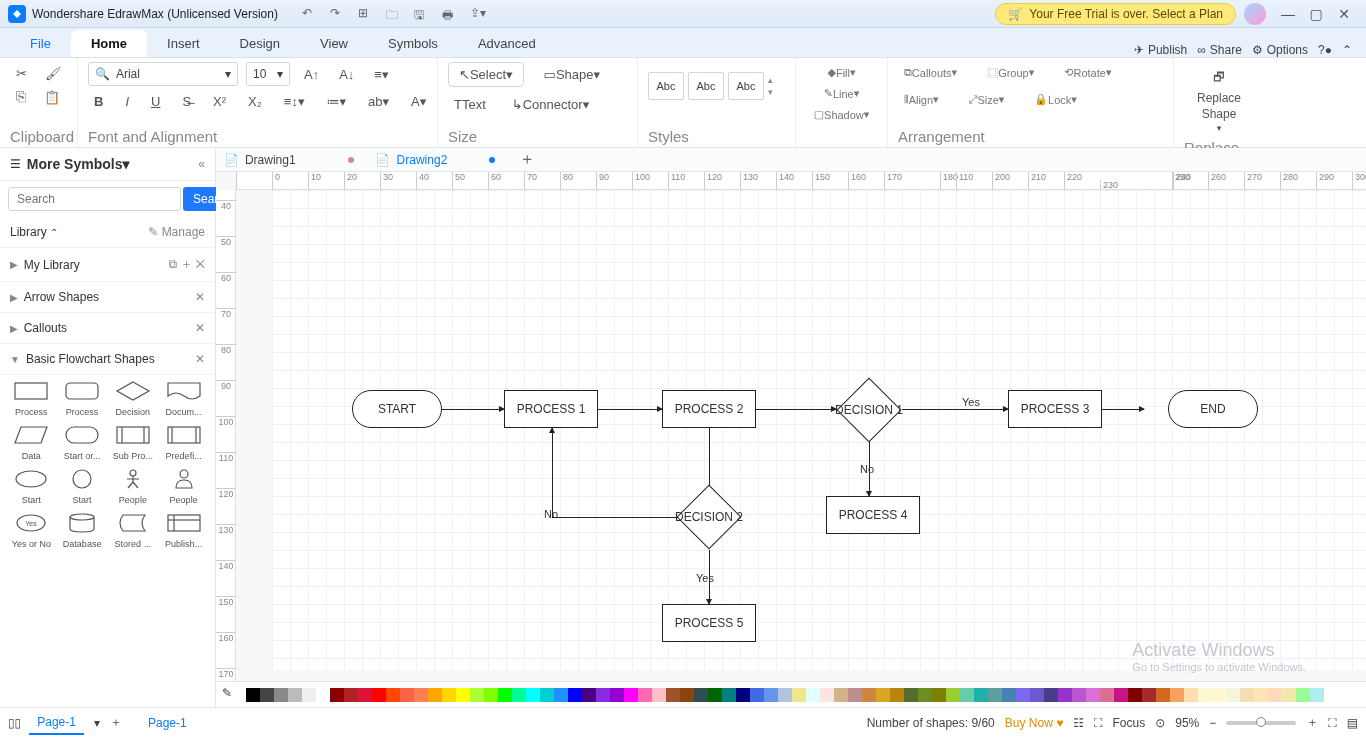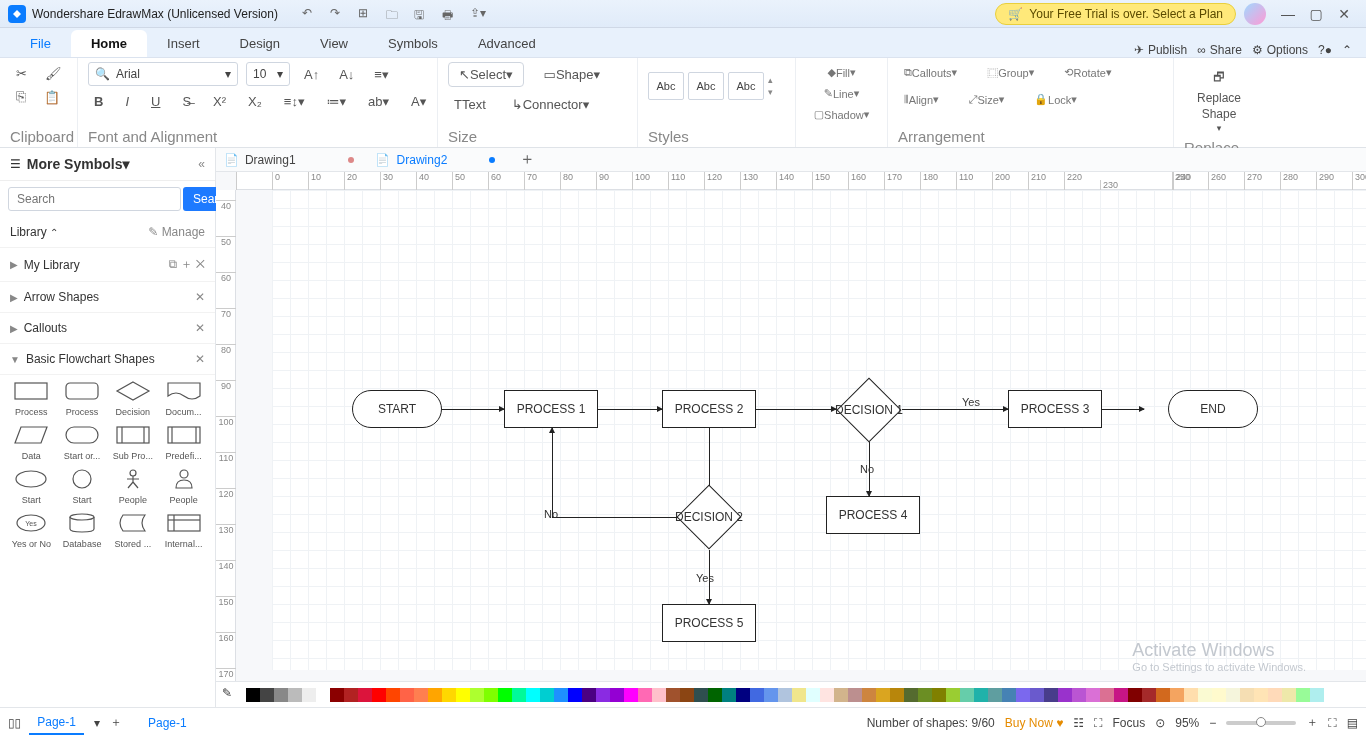--- a/index.html
+++ b/index.html
@@ -403,21 +403,21 @@
         <div class="slbl">Stored ...</div>
       </div>
     <div class="shape-cell">
         <div class="sic">
           <svg viewBox="0 0 36 22">
             <rect x="2" y="3" width="32" height="16"></rect>
             <line x1="2" y1="8" x2="34" y2="8"></line>
             <line x1="8" y1="3" x2="8" y2="19"></line>
           </svg>
         </div>
-        <div class="slbl">Internal...</div>
+        <div class="slbl">Publish...</div>
       </div>
   </div>
 </div>
 
 <div class="doctabs">
   <div class="doctab">
       <span>📄</span>
       <span>Drawing1</span>
       <span style="width:40px"></span>
       <span class="dot"></span>
@@ -445,21 +445,21 @@
       <div class="tick" style="left: 324px;">80</div>
       <div class="tick" style="left: 360px;">90</div>
       <div class="tick" style="left: 396px;">100</div>
       <div class="tick" style="left: 432px;">110</div>
       <div class="tick" style="left: 468px;">120</div>
       <div class="tick" style="left: 504px;">130</div>
       <div class="tick" style="left: 540px;">140</div>
       <div class="tick" style="left: 576px;">150</div>
       <div class="tick" style="left: 612px;">160</div>
       <div class="tick" style="left: 648px;">170</div>
-      <div class="tick" style="left: 684px;">180</div>
+      <div class="tick" style="left: 704px;">180</div>
       <div class="tick" style="left: 720px;">110</div>
       <div class="tick" style="left: 756px;">200</div>
       <div class="tick" style="left: 792px;">210</div>
       <div class="tick" style="left: 828px;">220</div>
       <div class="tick" style="left: 864px; margin-top: 8px;">230</div>
       <div class="tick" style="left: 937px;">240</div>
       <div class="tick" style="left: 936px;">250</div>
       <div class="tick" style="left: 972px;">260</div>
       <div class="tick" style="left: 1008px;">270</div>
       <div class="tick" style="left: 1044px;">280</div>

